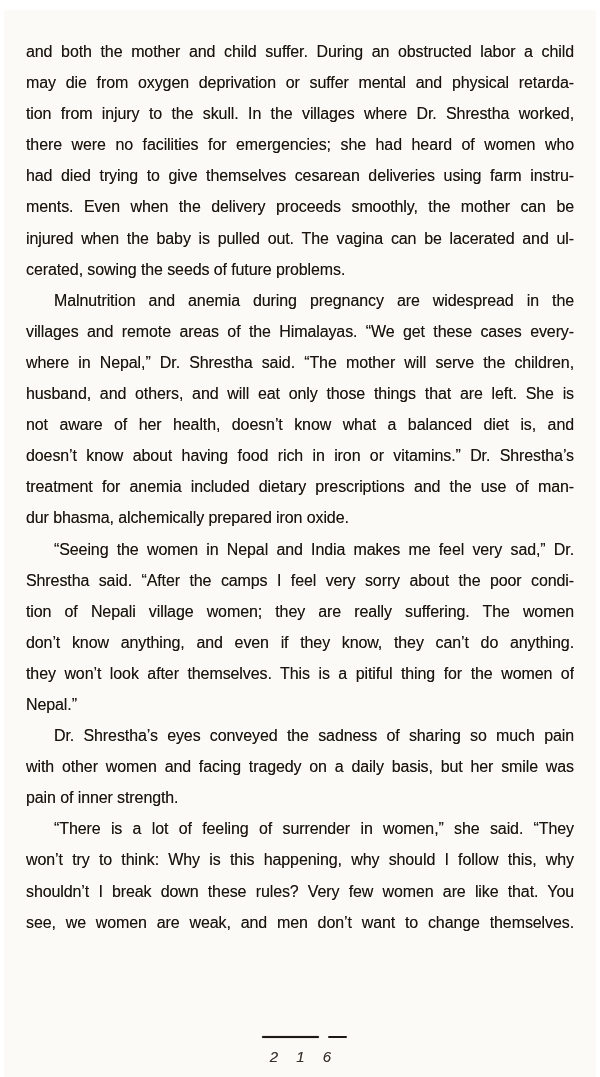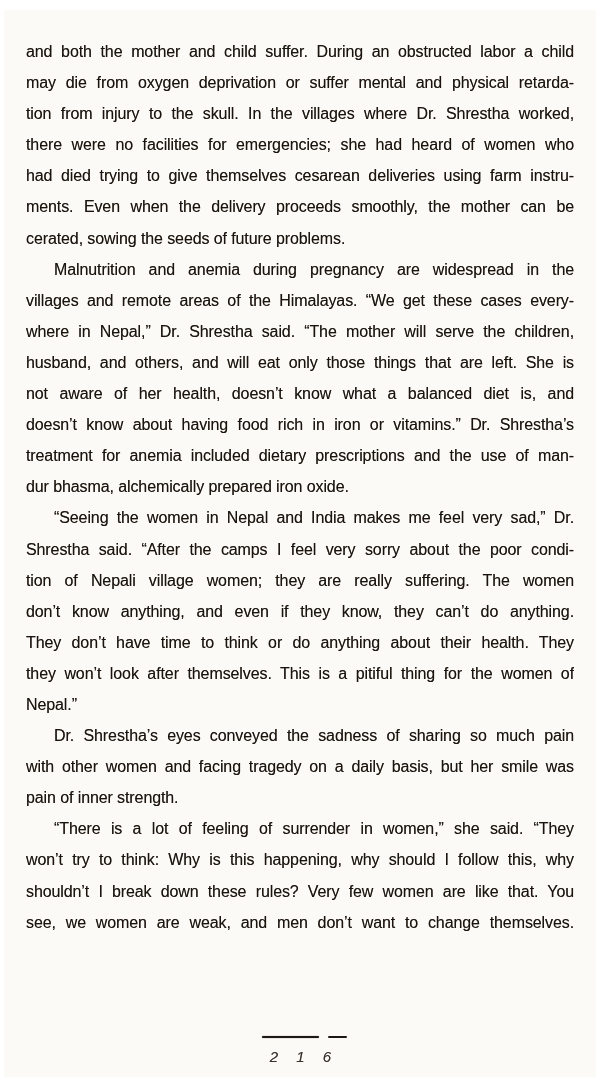--- a/index.html
+++ b/index.html
@@ -74,34 +74,34 @@
 <div class="page">
 
   <div class="text-block">
 
   <div class="line">and both the mother and child suffer. During an obstructed labor a child</div>
       <div class="line">may die from oxygen deprivation or suffer mental and physical retarda-</div>
       <div class="line">tion from injury to the skull. In the villages where Dr. Shrestha worked,</div>
       <div class="line">there were no facilities for emergencies; she had heard of women who</div>
       <div class="line">had died trying to give themselves cesarean deliveries using farm instru-</div>
       <div class="line">ments. Even when the delivery proceeds smoothly, the mother can be</div>
+      <div class="line">injured when the baby is pulled out. The vagina can be lacerated and ul-</div>
       <div class="line last">cerated, sowing the seeds of future problems.</div>
       <div class="line indent">Malnutrition and anemia during pregnancy are widespread in the</div>
       <div class="line">villages and remote areas of the Himalayas. “We get these cases every-</div>
       <div class="line">where in Nepal,” Dr. Shrestha said. “The mother will serve the children,</div>
       <div class="line">husband, and others, and will eat only those things that are left. She is</div>
       <div class="line">not aware of her health, doesn’t know what a balanced diet is, and</div>
       <div class="line">doesn’t know about having food rich in iron or vitamins.” Dr. Shrestha’s</div>
       <div class="line">treatment for anemia included dietary prescriptions and the use of man-</div>
       <div class="line last">dur bhasma, alchemically prepared iron oxide.</div>
       <div class="line indent">“Seeing the women in Nepal and India makes me feel very sad,” Dr.</div>
       <div class="line">Shrestha said. “After the camps I feel very sorry about the poor condi-</div>
       <div class="line">tion of Nepali village women; they are really suffering. The women</div>
       <div class="line">don’t know anything, and even if they know, they can’t do anything.</div>
-      <div class="line">They don’t have time to think or do anything about their health. They</div>
       <div class="line">they won’t look after themselves. This is a pitiful thing for the women of</div>
       <div class="line last">Nepal.”</div>
       <div class="line indent">Dr. Shrestha’s eyes conveyed the sadness of sharing so much pain</div>
       <div class="line">with other women and facing tragedy on a daily basis, but her smile was</div>
       <div class="line last">pain of inner strength.</div>
       <div class="line indent">“There is a lot of feeling of surrender in women,” she said. “They</div>
       <div class="line">won’t try to think: Why is this happening, why should I follow this, why</div>
       <div class="line">shouldn’t I break down these rules? Very few women are like that. You</div>
       <div class="line">see, we women are weak, and men don’t want to change themselves.</div>
     </div>

